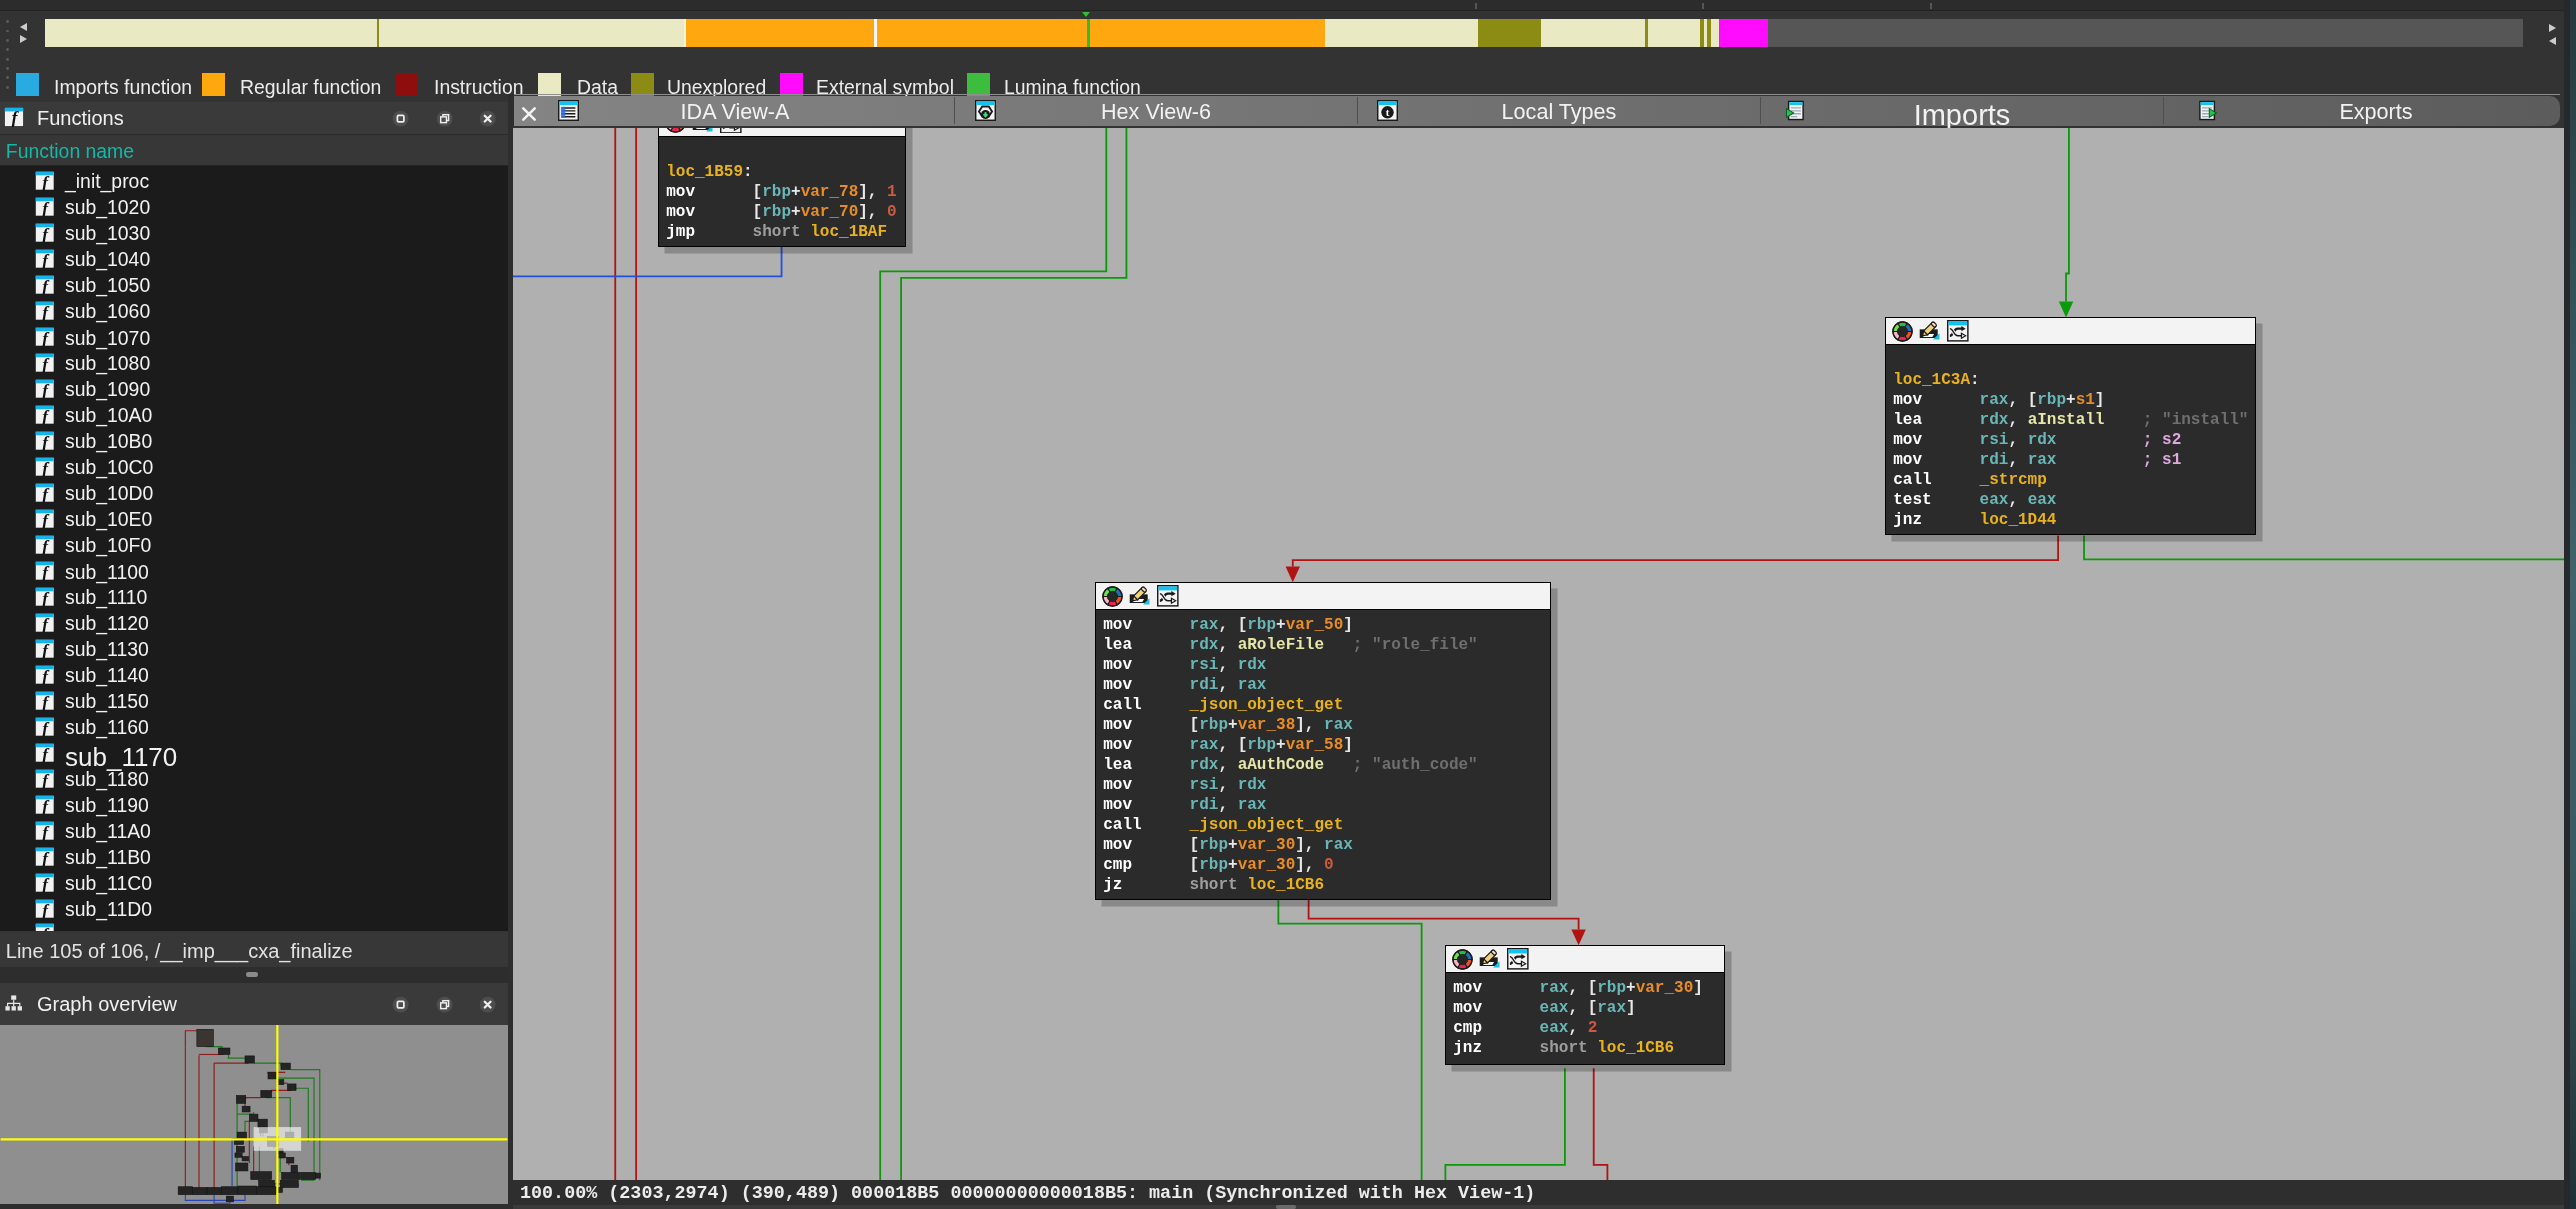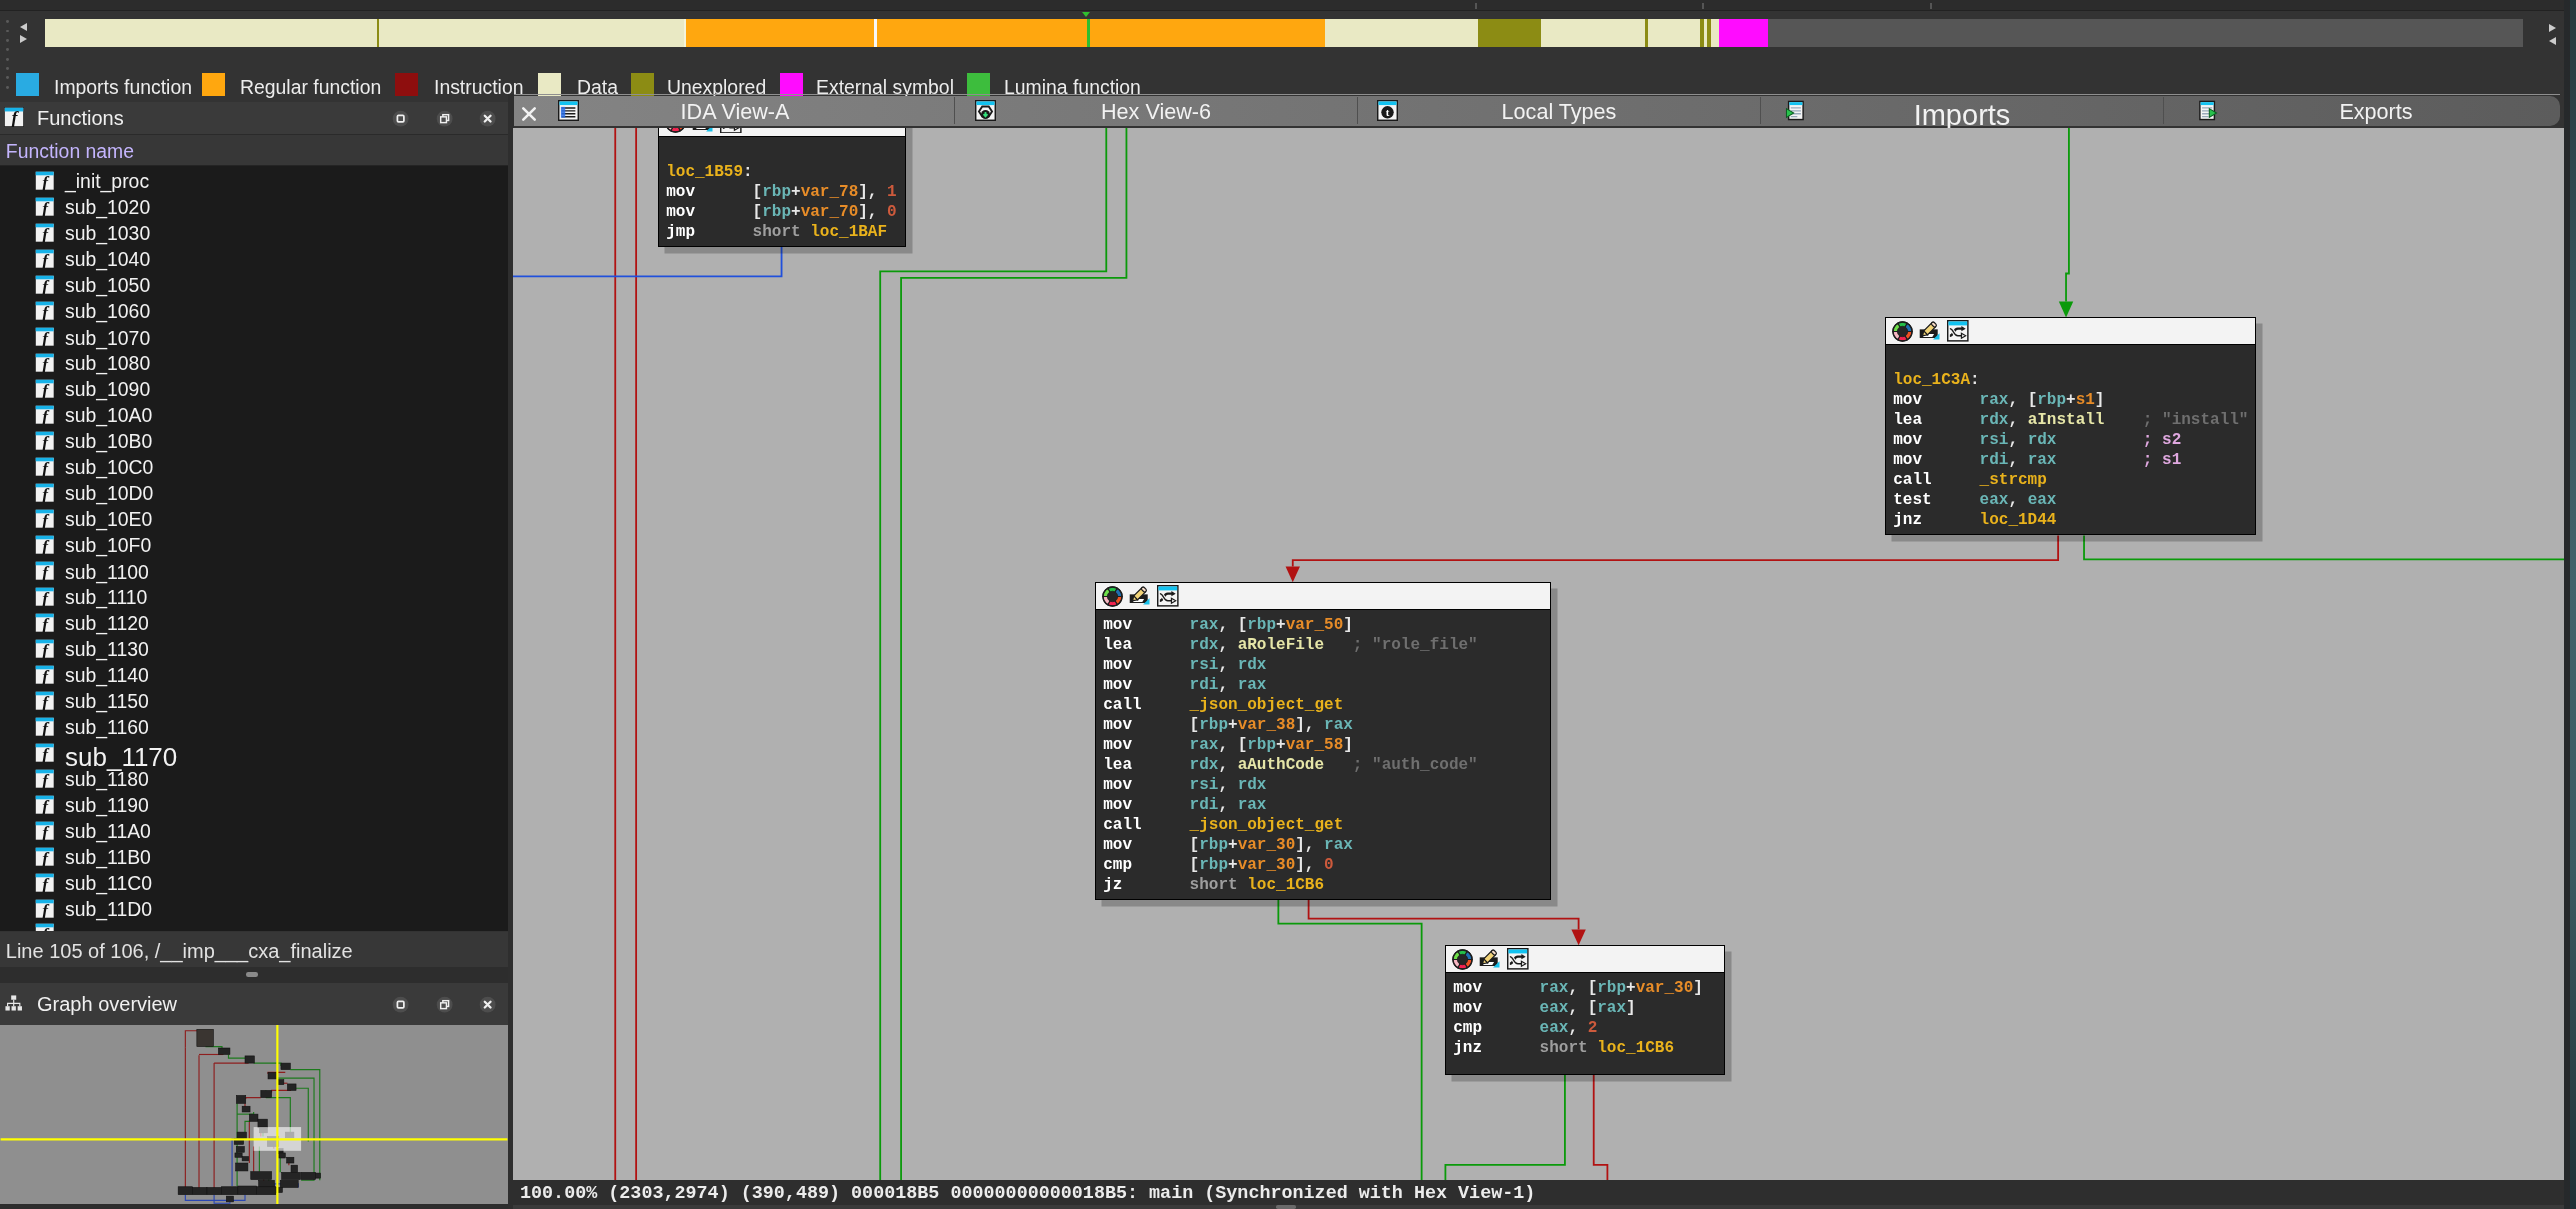--- a/index.html
+++ b/index.html
@@ -129,21 +129,21 @@
       <circle cx="12" cy="12" r="11" fill="#4d4d4d"></circle>
       <rect x="9.5" y="6.5" width="8" height="8" fill="none" stroke="#efefef" stroke-width="2"></rect>
       <rect x="6.5" y="9.5" width="8" height="8" fill="#4d4d4d" stroke="#efefef" stroke-width="2"></rect>
     </svg></div>
 <div class="abs" style="left:479px;top:110px"><svg width="17.3" height="17.3" viewBox="0 0 24 24">
       <circle cx="12" cy="12" r="11" fill="#4d4d4d"></circle>
       <path d="M8 8 L16 16 M16 8 L8 16" stroke="#efefef" stroke-width="3.2" stroke-linecap="round"></path>
       <path d="M6.8 12 L17.2 12" stroke="#4d4d4d" stroke-width="0"></path>
     </svg></div>
 <div class="abs" style="left:0;top:134px;width:508px;height:32px;background:#373737;border-top:0.7px solid #2a2a2a;border-bottom:0.7px solid #242424"></div>
-<div class="abs" style="left:5.8px;top:140px;color:#c4b5fd;font-size:19.4px">Function name</div>
+<div class="abs" style="left:5.8px;top:140px;color:#14b8a6;font-size:19.4px">Function name</div>
 <div class="abs" style="left:0;top:166px;width:508px;height:765px;background:#1b1b1b;overflow:hidden">
     <div class="abs" style="left:35px;top:5px"><svg width="19.4" height="19.4" viewBox="0 0 27 27">
         <rect x="0.5" y="0.5" width="26" height="26" fill="#f2f2f2" stroke="#222" stroke-width="1"></rect>
         <rect x="1" y="1" width="25" height="5" fill="#17b2e8"></rect>
         <text x="14" y="23" font-family="Liberation Serif" font-style="italic" font-weight="bold" font-size="24" fill="#111" text-anchor="middle">f</text>
       </svg></div>
     <div class="abs" style="left:65px;top:4.3px;color:#f2f2f2;font-size:19.4px">_init_proc</div>
     <div class="abs" style="left:35px;top:31px"><svg width="19.4" height="19.4" viewBox="0 0 27 27">
         <rect x="0.5" y="0.5" width="26" height="26" fill="#f2f2f2" stroke="#222" stroke-width="1"></rect>
         <rect x="1" y="1" width="25" height="5" fill="#17b2e8"></rect>
@@ -584,21 +584,21 @@
         <svg width="21.6" height="21.6" viewBox="0 0 30 30">
 <rect x="1" y="1" width="28" height="28" fill="#f4f4f4" stroke="#1a1a1a" stroke-width="2"></rect>
 <rect x="2" y="2" width="26" height="5.5" fill="#12c2f0"></rect>
 <path d="M4 22 C9 22 9 12 15 12 L21 12" fill="none" stroke="#1a1a1a" stroke-width="3.4"></path>
 <path d="M4 12 C9 12 9 22 15 22 L21 22" fill="none" stroke="#f4f4f4" stroke-width="5"></path>
 <path d="M4 12 C9 12 9 22 15 22 L21 22" fill="none" stroke="#1a1a1a" stroke-width="2"></path>
 <path d="M20 8.5 L26 12 L20 15.5 Z" fill="#1a1a1a"></path>
 <path d="M20 18.5 L26 22 L20 25.5 Z" fill="none" stroke="#1a1a1a" stroke-width="1.6"></path>
 </svg>
       </div>
-      <div class="bbody" style="min-height:0;padding-bottom:16px">
+      <div class="bbody" style="min-height:0;padding-bottom:6px">
         <pre class="code"><i style="color:#ffffff">mov      </i><i style="color:#6ab6b6">rax</i><i style="color:#e8e8e8">, [</i><i style="color:#6ab6b6">rbp</i><i style="color:#e8e8e8">+</i><i style="color:#e78c28">var_30</i><i style="color:#e8e8e8">]</i><br><i style="color:#ffffff">mov      </i><i style="color:#6ab6b6">eax</i><i style="color:#e8e8e8">, [</i><i style="color:#6ab6b6">rax</i><i style="color:#e8e8e8">]</i><br><i style="color:#ffffff">cmp      </i><i style="color:#6ab6b6">eax</i><i style="color:#e8e8e8">, </i><i style="color:#cd5a3c">2</i><br><i style="color:#ffffff">jnz      </i><i style="color:#9e9e9e">short </i><i style="color:#e9b21c">loc_1CB6</i></pre>
       </div>
     </div>
   </div>
 <div class="abs" style="left:513px;top:1180px;width:2051px;height:25px;background:#2e2e2e"></div>
 <div class="abs" style="left:520px;top:1183px;color:#ececec;font-family:'Liberation Mono',monospace;font-weight:bold;font-size:18.4px">100.00% (2303,2974) (390,489) 000018B5 00000000000018B5: main (Synchronized with Hex View-1)</div>
 <div class="abs" style="left:513px;top:1205px;width:2051px;height:4.3px;background:#3a3a3a"></div>
 <div class="abs" style="left:1276px;top:1205px;width:20px;height:3.6px;border-radius:1.8px;background:#6a6a6a"></div>
 <div class="abs" style="left:2564px;top:0;width:5.8px;height:1210px;background:#26292b"></div>
 <div class="abs" style="left:2570px;top:0;width:5.8px;height:1210px;background:linear-gradient(180deg,#26393d 0%,#335057 22%,#41636b 48%,#3a5a61 72%,#1e3136 100%)"></div>

